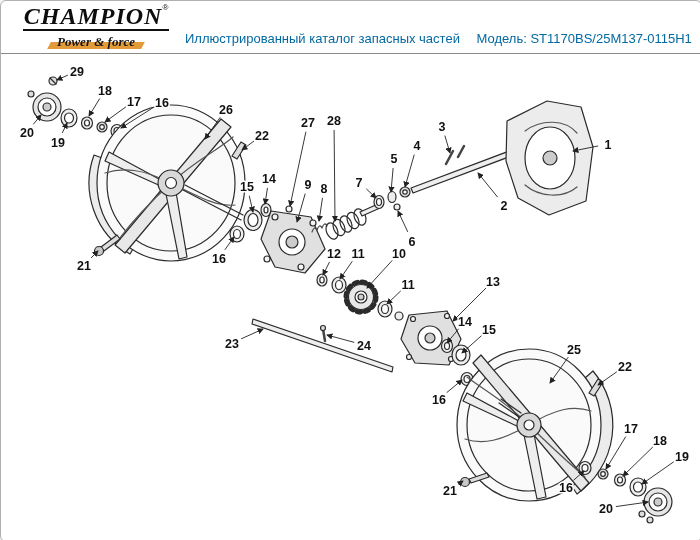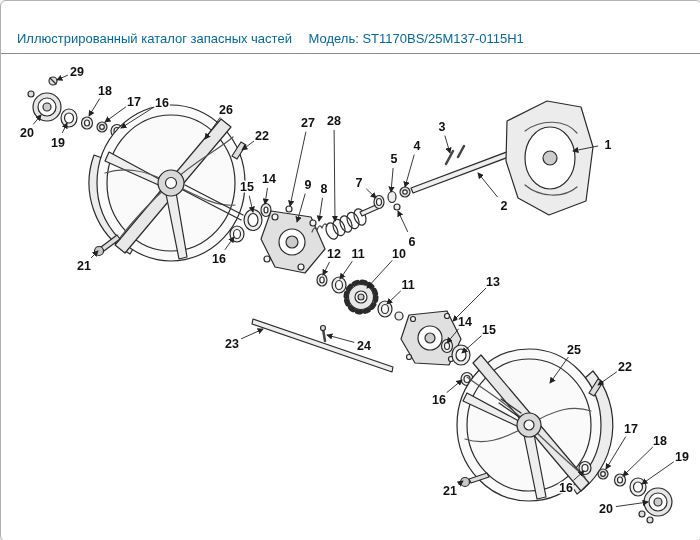--- a/index.html
+++ b/index.html
@@ -312,19 +312,28 @@
         <line x1="572.4740931868366" y1="479.3563616117008" x2="583" y2="470" class="leader" marker-end="url(#arr)"></line>
         <text x="565" y="490.5" class="callout">16</text>
         <line x1="457.2219219164378" y1="483.3079002116969" x2="462" y2="480" class="leader" marker-end="url(#arr)"></line>
         <text x="449" y="493.5" class="callout">21</text>
         <line x1="614.8994949366116" y1="505.5857864376269" x2="647" y2="501" class="leader" marker-end="url(#arr)"></line>
         <text x="605" y="511.5" class="callout">20</text>
       </g>
   </svg>
 
   <header>
+    <div class="logo">
+      <div class="brand-row">
+        <span class="brand">CHAMPION</span><span class="reg">®</span>
+      </div><br>
+      <span class="tagline-wrap">
+        <span class="swoosh"></span>
+        <span class="tagline">Power &amp; force</span>
+      </span>
+    </div>
     <div class="titles">
       <span class="title">Иллюстрированный каталог запасных частей</span>
       <span class="model">Модель: ST1170BS/25M137-0115H1</span>
     </div>
   </header>
 
 </div>
 
 </body></html>

